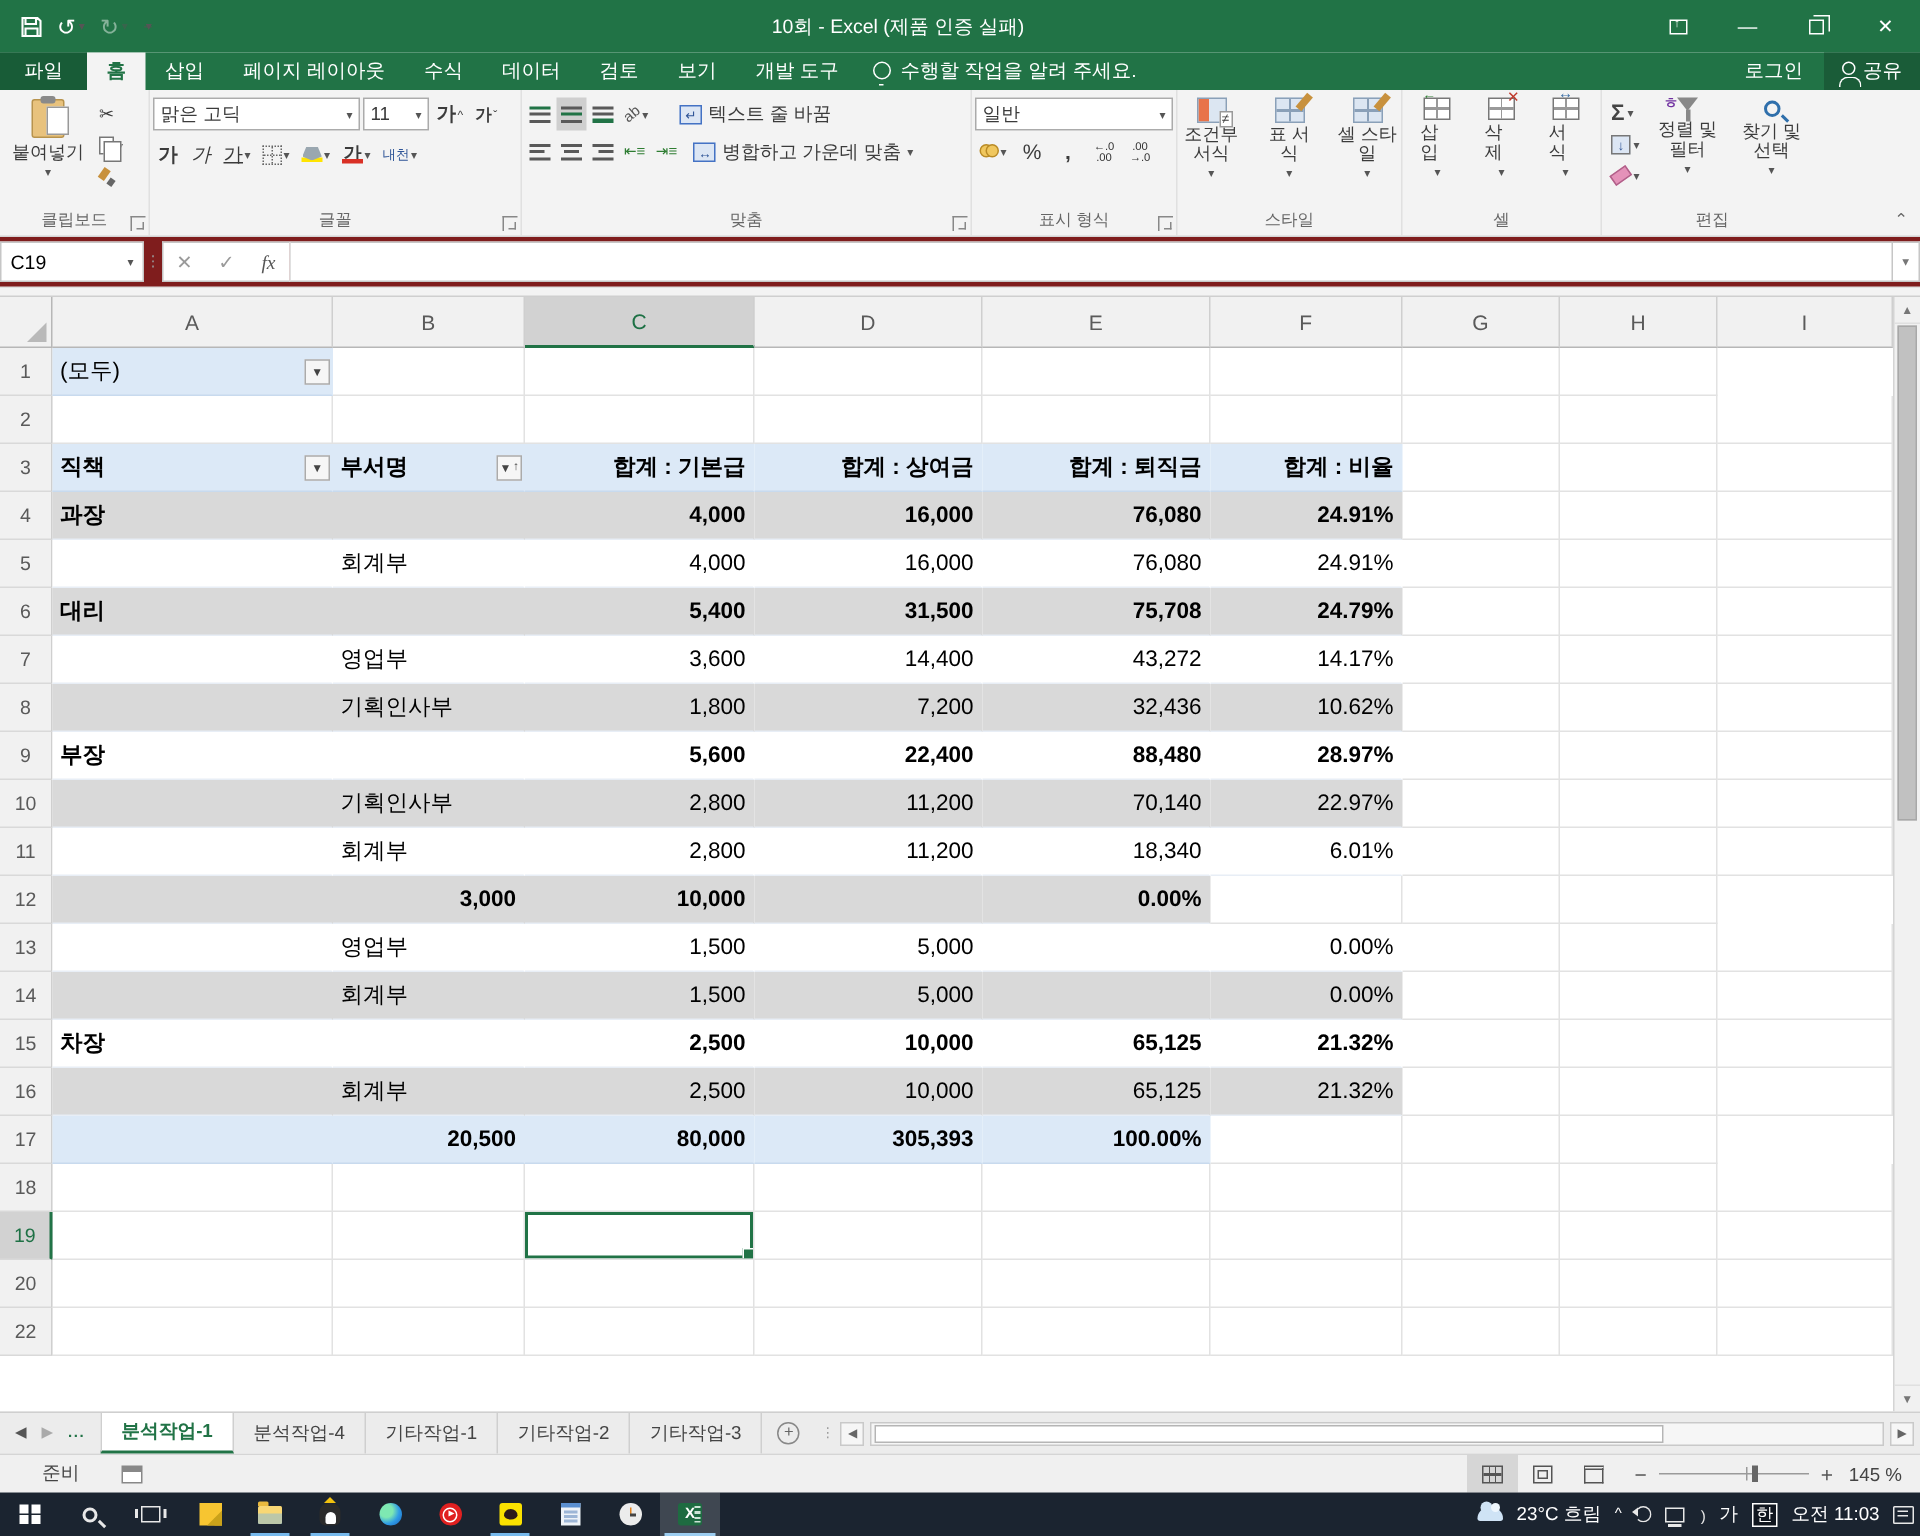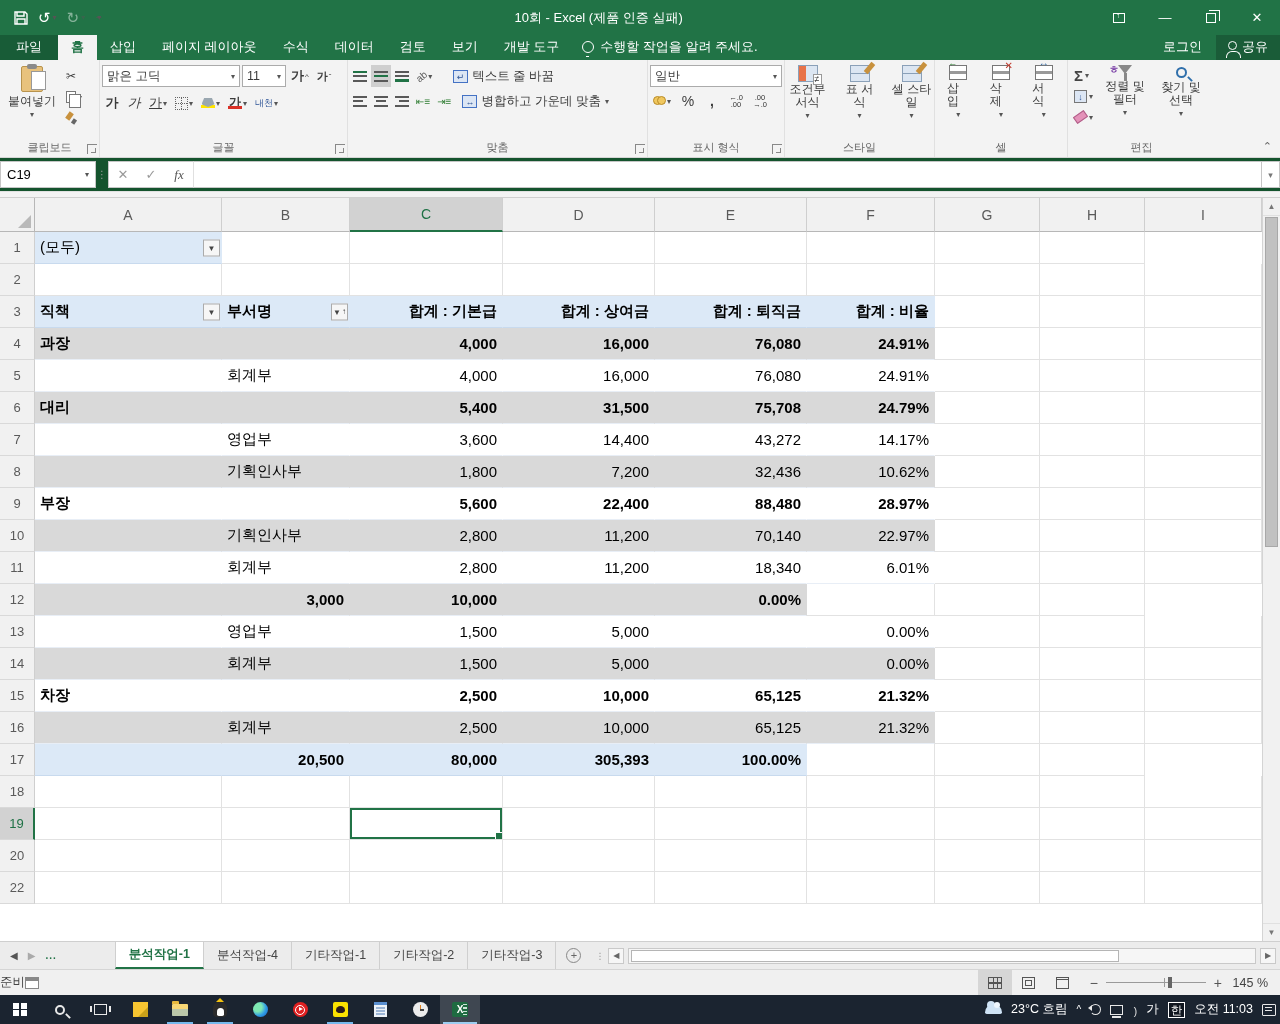--- a/index.html
+++ b/index.html
@@ -102,21 +102,21 @@
 .eraser{width:13px;height:8px;background:#e492b9;border:1px solid #b06089;transform:rotate(-35deg);}
 .funnel{width:0;height:0;border-left:7px solid transparent;border-right:7px solid transparent;border-top:9px solid #888;position:relative;}
 .funnel:after{content:"";position:absolute;left:-1.5px;top:-10px;width:3px;height:8px;background:#888;top:-1px;}
 .funnel-wrap{position:relative;width:16px;height:15px;display:flex;justify-content:center;}
 .funnel-wrap:before{content:"ㅎ";position:absolute;left:-8px;top:-2px;color:#7030a0;font-size:10px;font-weight:bold;}
 .mag{width:11px;height:11px;border:2px solid #2f6fab;border-radius:50%;position:relative;}
 .mag:after{content:"";position:absolute;left:9px;top:9px;width:6px;height:2px;background:#2f6fab;transform:rotate(45deg);}
 .collapse{position:absolute;right:8px;bottom:4px;color:#666;font-size:11px;}
 
 
-.fbar{height:34px;background:#14532d;display:flex;align-items:stretch;flex:0 0 auto;padding:3px 0 3px 0;border-bottom:1px solid #e1e1e1;}
+.fbar{height:34px;background:#7f1d1d;display:flex;align-items:stretch;flex:0 0 auto;padding:3px 0 3px 0;border-bottom:1px solid #e1e1e1;}
 .namebox{width:96px;background:#fff;border:1px solid #c6c6c6;display:flex;align-items:center;justify-content:space-between;padding:0 6px;font-size:13px;margin-left:0;}
 .fb-dots{width:12px;display:flex;align-items:center;justify-content:center;color:#999;font-size:10px;}
 .fb-btns{display:flex;align-items:center;background:#fff;border:1px solid #c6c6c6;border-right:none;}
 .fb-btns span{width:28px;text-align:center;color:#9a9a9a;font-size:13px;}
 .fb-fx{font-style:italic;font-family:"Liberation Serif","DejaVu Serif",serif;color:#555 !important;}
 .fb-input{flex:1;background:#fff;border:1px solid #c6c6c6;border-left:1px solid #e0e0e0;}
 .fb-exp{width:18px;background:#fff;border:1px solid #c6c6c6;border-left:none;color:#777;font-size:9px;display:flex;align-items:center;justify-content:center;}
 .fgap{height:6px;background:#f3f3f3;flex:0 0 auto;border-bottom:1px solid #cfcfcf;}
 
 
@@ -148,32 +148,32 @@
 .vs-bot{height:18px;display:flex;align-items:center;justify-content:center;font-size:8px;color:#777;border-top:1px solid #e0e0e0;}
 
 
 .sheetrow{height:28px;background:#ececec;border-top:1px solid #cfcfcf;display:flex;align-items:stretch;flex:0 0 auto;font-size:12.5px;color:#444;}
 .snav{display:flex;align-items:center;gap:10px;padding:0 10px;}
 .snav span{font-size:10px;color:#555;}
 .snav .dim{color:#aaa;}
 .snav .dots{color:#217346;font-weight:bold;letter-spacing:1px;}
 .stab{display:flex;align-items:center;padding:0 13px;border-right:1px solid #cfcfcf;background:#ececec;position:relative;}
 .stab:first-of-type{border-left:1px solid #cfcfcf;}
-.stab.active{background:#fff;color:#217346;font-weight:bold;border-bottom:2px solid #217346;margin-left:48px;}
+.stab.active{background:#fff;color:#217346;font-weight:bold;border-bottom:2px solid #217346;}
 .newsheet{display:flex;align-items:center;padding:0 10px;}
 .plus-circle{width:15px;height:15px;border:1px solid #888;border-radius:50%;color:#666;font-size:11px;line-height:13px;text-align:center;}
 .hs-area{flex:1;display:flex;align-items:center;gap:4px;padding:0 4px;}
 .hs-dots{color:#999;font-size:9px;letter-spacing:0;}
 .hs-btn{width:16px;height:16px;border:1px solid #c9c9c9;background:#f6f6f6;font-size:8px;color:#666;display:flex;align-items:center;justify-content:center;}
 .hs-track{flex:1;height:16px;border:1px solid #c9c9c9;background:#f6f6f6;position:relative;}
 .hs-thumb{position:absolute;left:2px;top:1px;bottom:1px;width:78%;background:#fff;border:1px solid #b5b5b5;}
 
 
 .statusbar{height:26px;background:#f0f0f0;border-top:1px solid #d5d5d5;display:flex;align-items:center;font-size:12.5px;color:#444;flex:0 0 auto;}
-.st-ready{padding:0 0;}
+.st-ready{padding:0 28px;}
 .st-macro{width:14px;height:12px;border:1px solid #888;background:linear-gradient(to bottom,#888 3px,#fff 3px);}
 .st-spacer{flex:1;}
 .viewbtns{display:flex;align-items:center;height:100%;}
 .vbtn{width:34px;height:100%;display:flex;align-items:center;justify-content:center;color:#555;}
 .vbtn.on{background:#d6d6d6;}
 .v-grid{width:14px;height:12px;border:1px solid #555;background:linear-gradient(to right,transparent 31%,#555 31%,#555 38%,transparent 38%,transparent 64%,#555 64%,#555 71%,transparent 71%),linear-gradient(to bottom,transparent 42%,#555 42%,#555 58%,transparent 58%);}
 .v-page{width:13px;height:12px;border:1px solid #555;display:flex;align-items:center;justify-content:center;}
 .v-page i{width:7px;height:6px;border:1px solid #555;}
 .v-break{width:13px;height:12px;border:1px solid #555;border-top:3px double #555;}
 .zoomctl{display:flex;align-items:center;gap:8px;padding:0 10px;}

